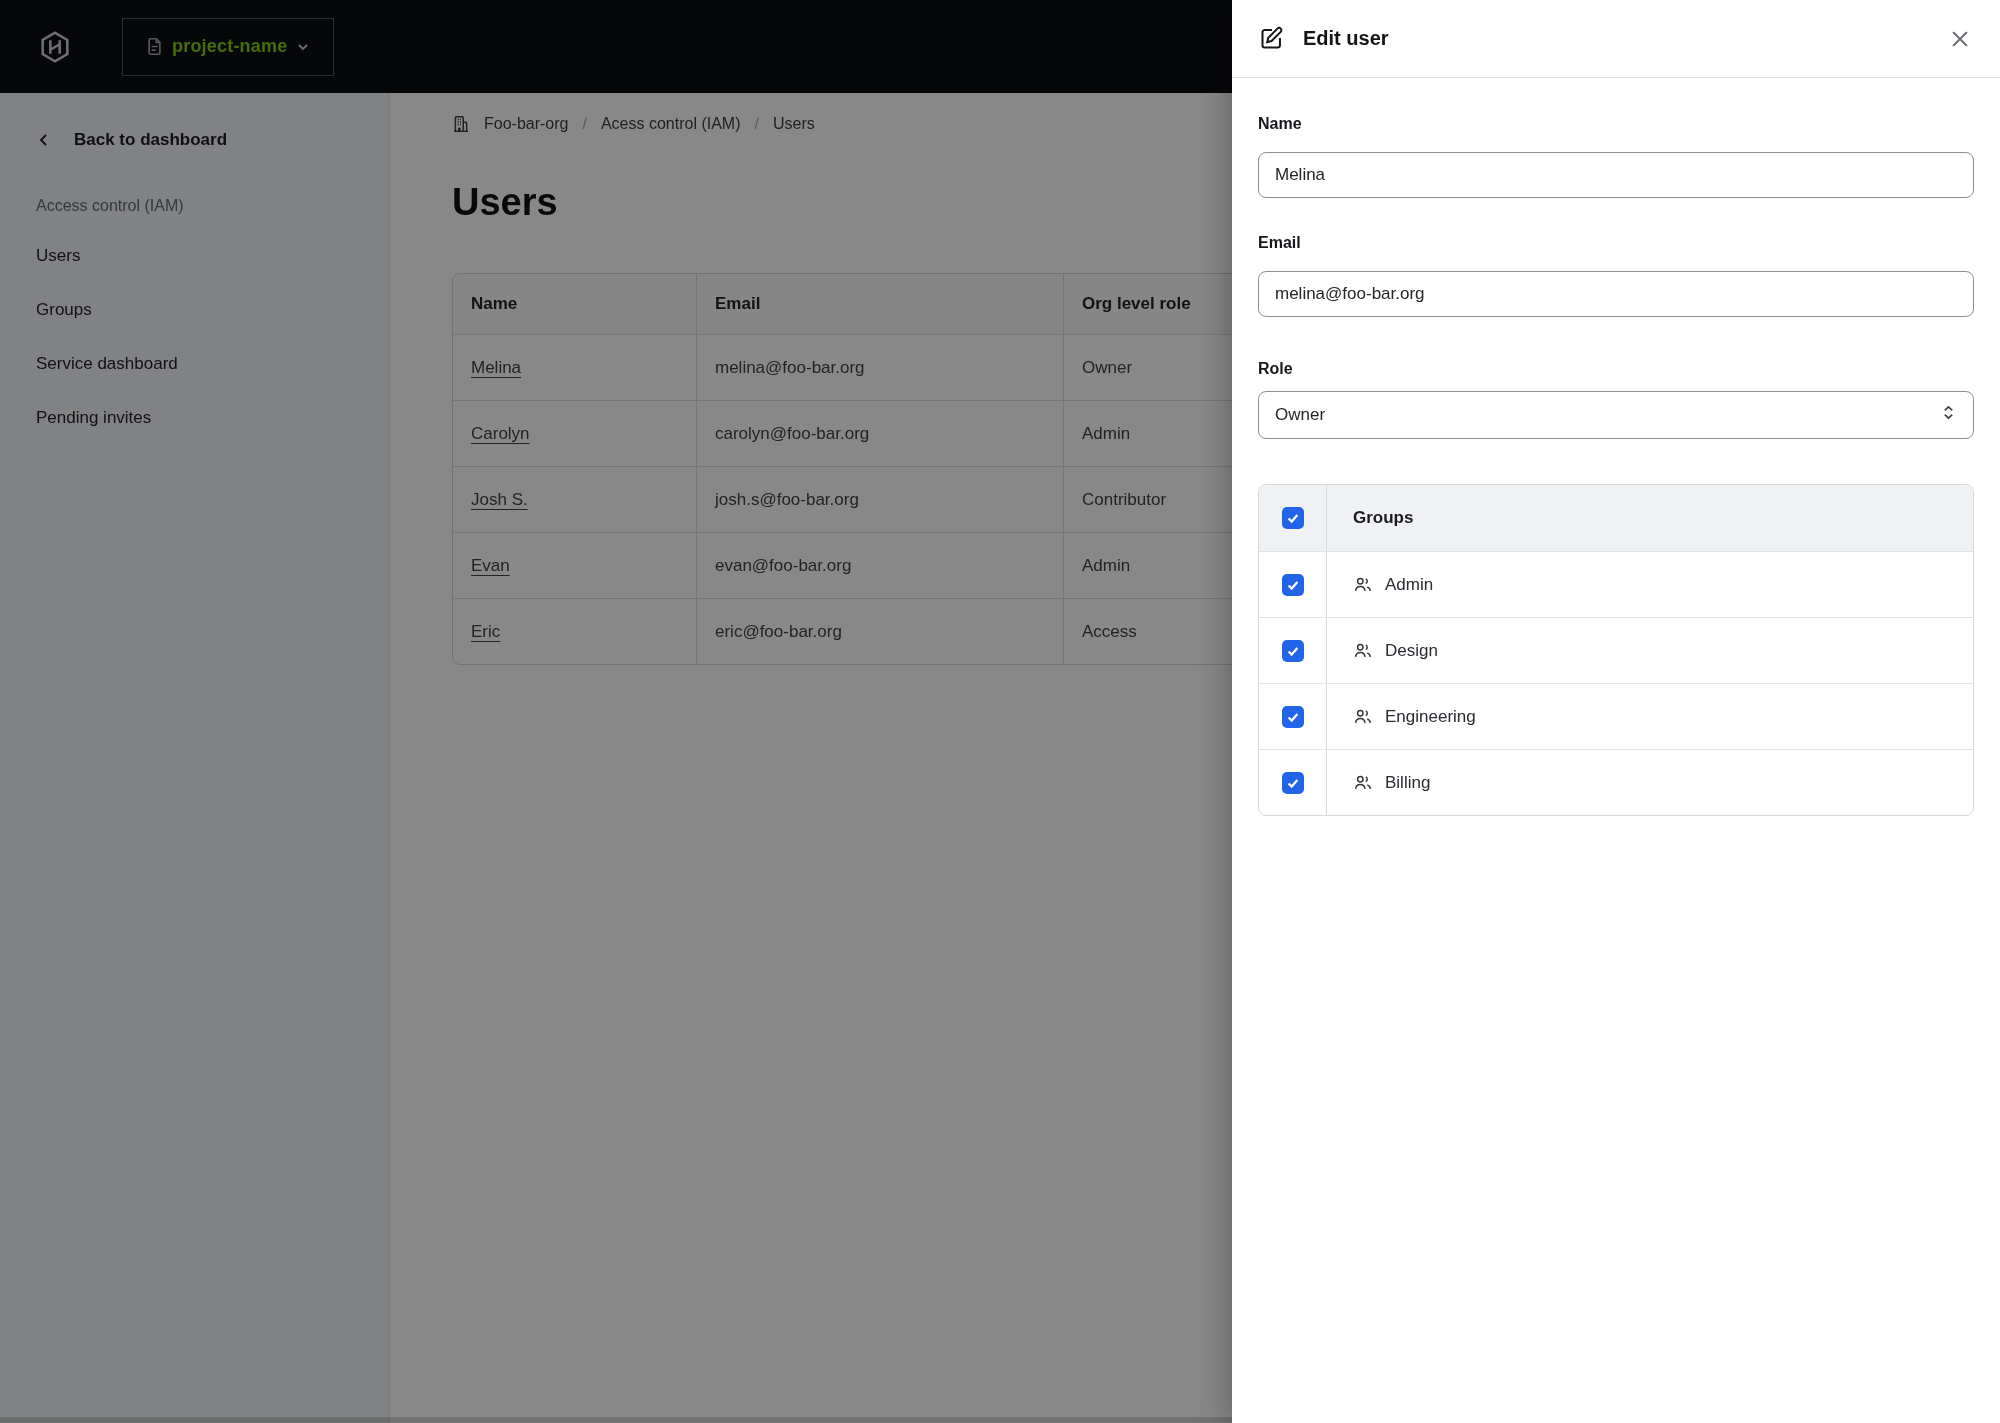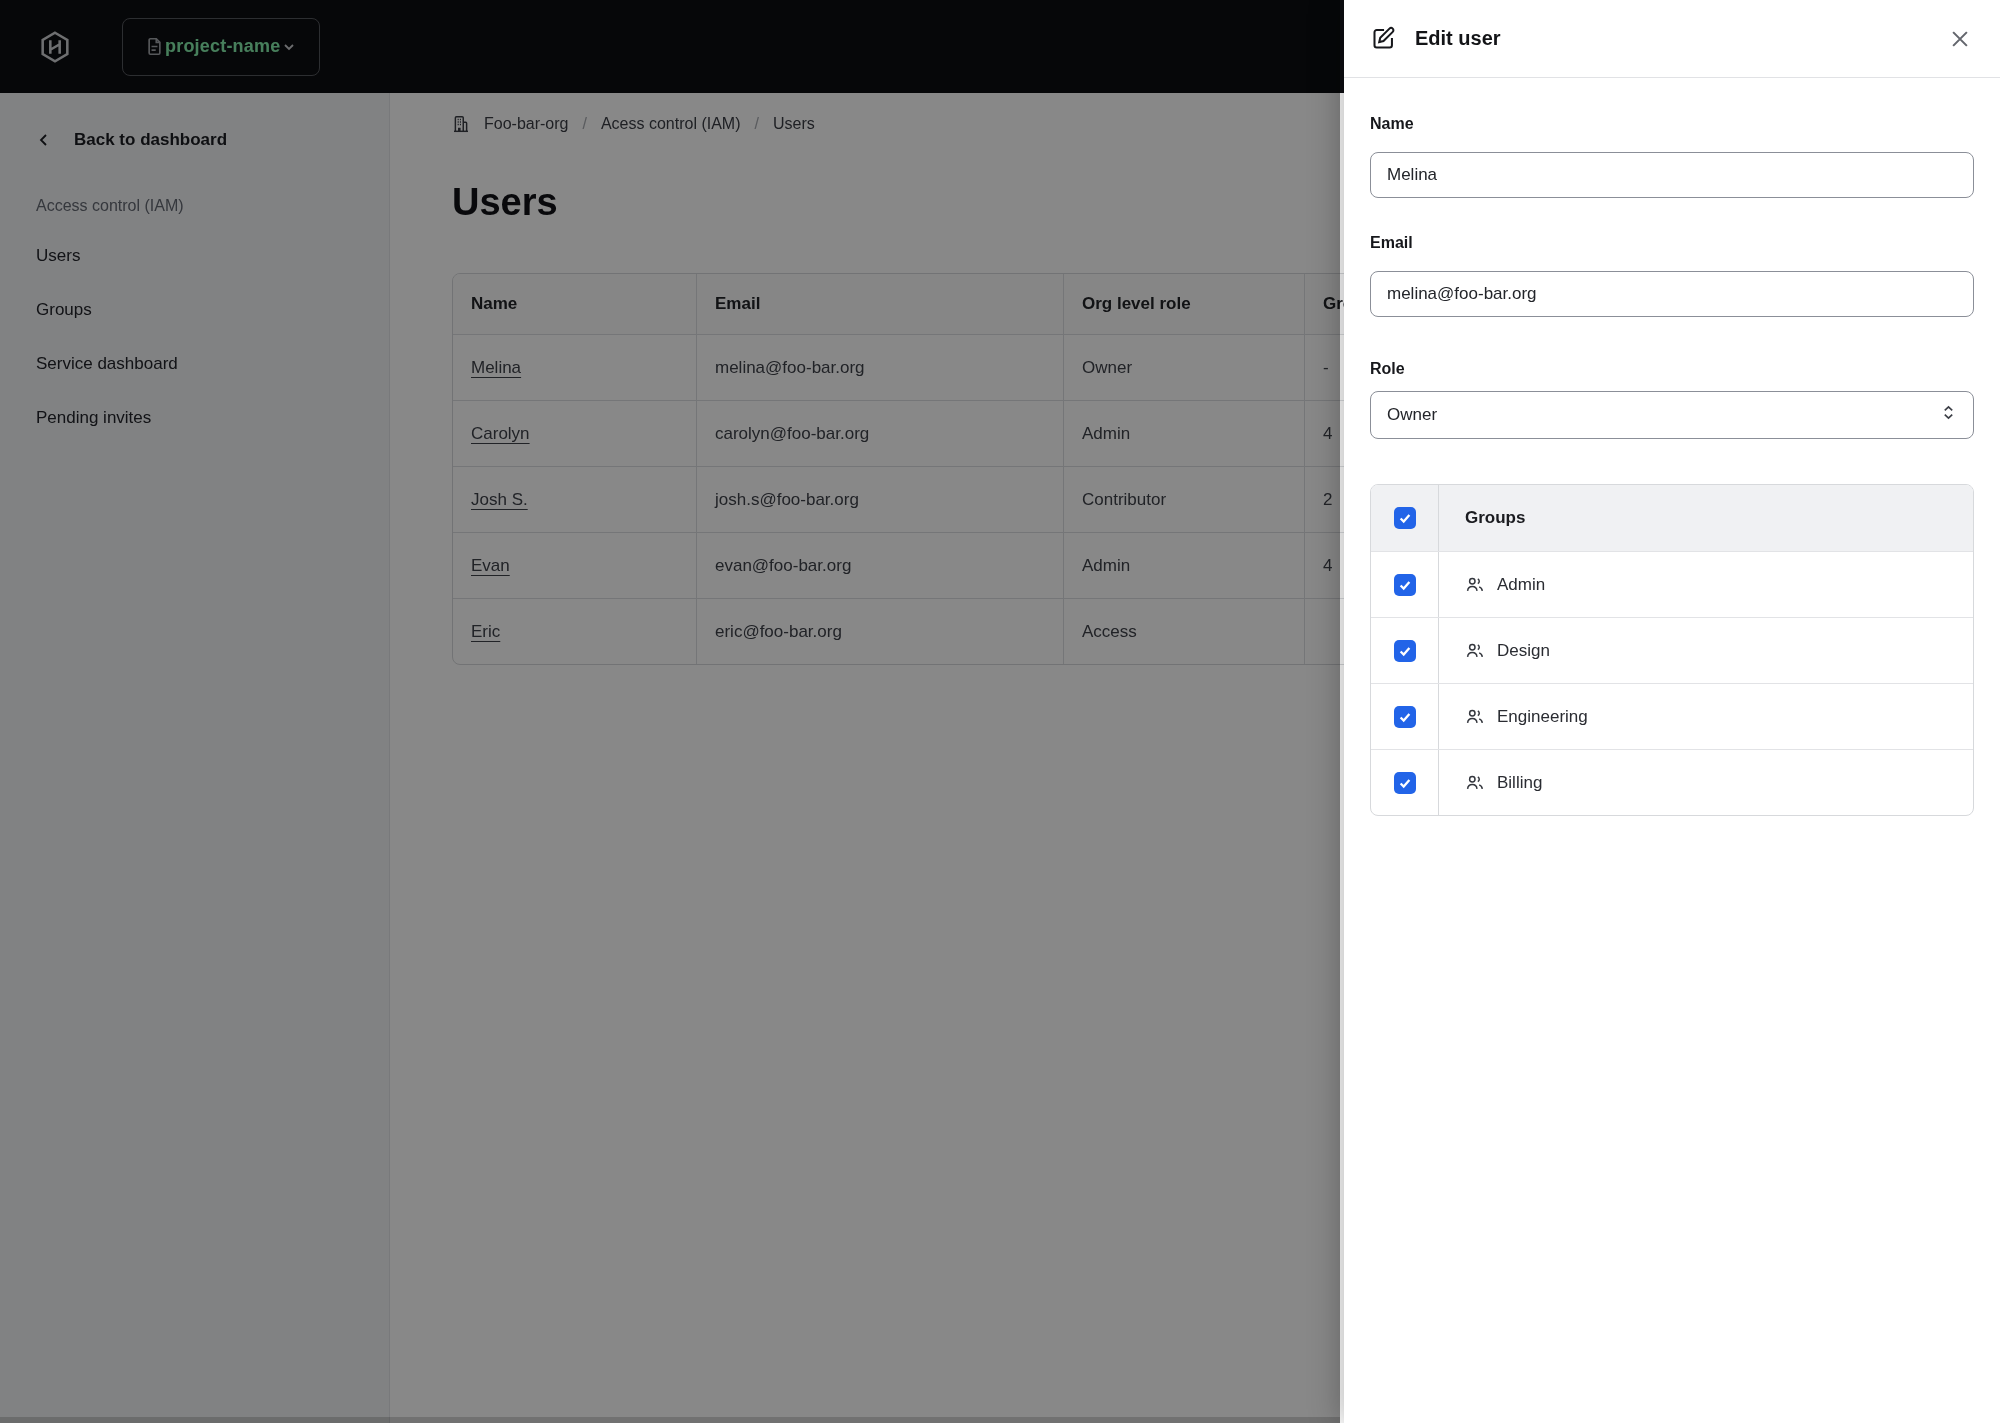--- a/index.html
+++ b/index.html
@@ -3,22 +3,22 @@
 <meta charset="utf-8">
 <style>
   html,body{margin:0;padding:0;background:#e8e8e8;}
   #app{position:relative;width:2000px;height:1423px;overflow:hidden;
        font-family:"Liberation Sans","DejaVu Sans",sans-serif;background:#ffffff;}
 
   
   .topbar{position:absolute;left:0;top:0;width:100%;height:93px;background:#0d0e12;
           display:flex;align-items:center;z-index:10;}
   .logo{margin-left:38px;width:34px;height:34px;display:flex;align-items:center;justify-content:center;}
-  .proj-btn{margin-left:50px;height:56px;display:flex;align-items:center;gap:1px;
-            border:1px solid #53565c;border-radius:8px;padding:0 22px;color:#86efac;
+  .proj-btn{margin-left:50px;height:56px;display:flex;align-items:center;gap:8px;
+            border:1px solid #53565c;border-radius:0;padding:0 22px;color:#84cc16;
             font-size:18px;font-weight:600;letter-spacing:.2px;}
   .proj-btn svg{display:block;}
 
   
   .sidebar{position:absolute;left:0;top:93px;bottom:0;width:390px;background:#f2f3f5;
            border-right:1px solid #e2e3e6;box-sizing:border-box;padding:30px 0 0 36px;z-index:5;}
   .back-link{display:flex;align-items:center;gap:22px;font-size:17px;font-weight:600;color:#1b1d22;height:34px;}
   .side-section{margin-top:40px;font-size:16px;color:#646973;}
   .side-item{margin-top:0;height:54px;display:flex;align-items:center;font-size:17px;color:#23252b;}
   .side-list{margin-top:14px;}
@@ -41,21 +41,21 @@
   .thead{height:60px;background:#fbfbfc;}
   .thead > div{font-weight:700;color:#222428;}
   .tbody-row{height:65px;border-top:1px solid #dcdee1;}
   .name-link{color:#3f424a;text-decoration:underline;text-underline-offset:4px;text-decoration-thickness:1px;}
 
   
   .overlay{position:absolute;left:0;top:0;bottom:0;width:1340px;background:rgba(0,0,0,0.465);z-index:50;}
   .bottom-strip{position:absolute;left:0;bottom:0;width:1340px;height:6px;background:rgba(0,0,0,0.17);z-index:51;}
 
   
-  .drawer{position:absolute;right:0;top:0;bottom:0;width:656px;background:#ffffff;z-index:100;
+  .drawer{position:absolute;right:0;top:0;bottom:0;width:768px;background:#ffffff;z-index:100;
           box-shadow:-6px 0 28px rgba(0,0,0,0.25);box-sizing:border-box;}
   .drawer-header{height:78px;border-bottom:1px solid #e1e2e5;display:flex;align-items:center;
                  padding:0 26px;box-sizing:border-box;}
   .drawer-title{margin-left:18px;font-size:20px;font-weight:700;color:#131417;}
   .close-btn{margin-left:auto;width:28px;height:28px;display:flex;align-items:center;justify-content:center;color:#63666d;}
   .drawer-body{padding:36px 26px 0 26px;}
   .field-label{font-size:16px;font-weight:700;color:#17181c;height:20px;line-height:20px;}
   .text-input{margin-top:18px;width:100%;height:46px;box-sizing:border-box;border:1px solid #8b8f98;
               border-radius:8px;padding:0 16px;font-size:17px;color:#23252a;background:#fff;
               font-family:"Liberation Sans","DejaVu Sans",sans-serif;outline:none;display:block;}

